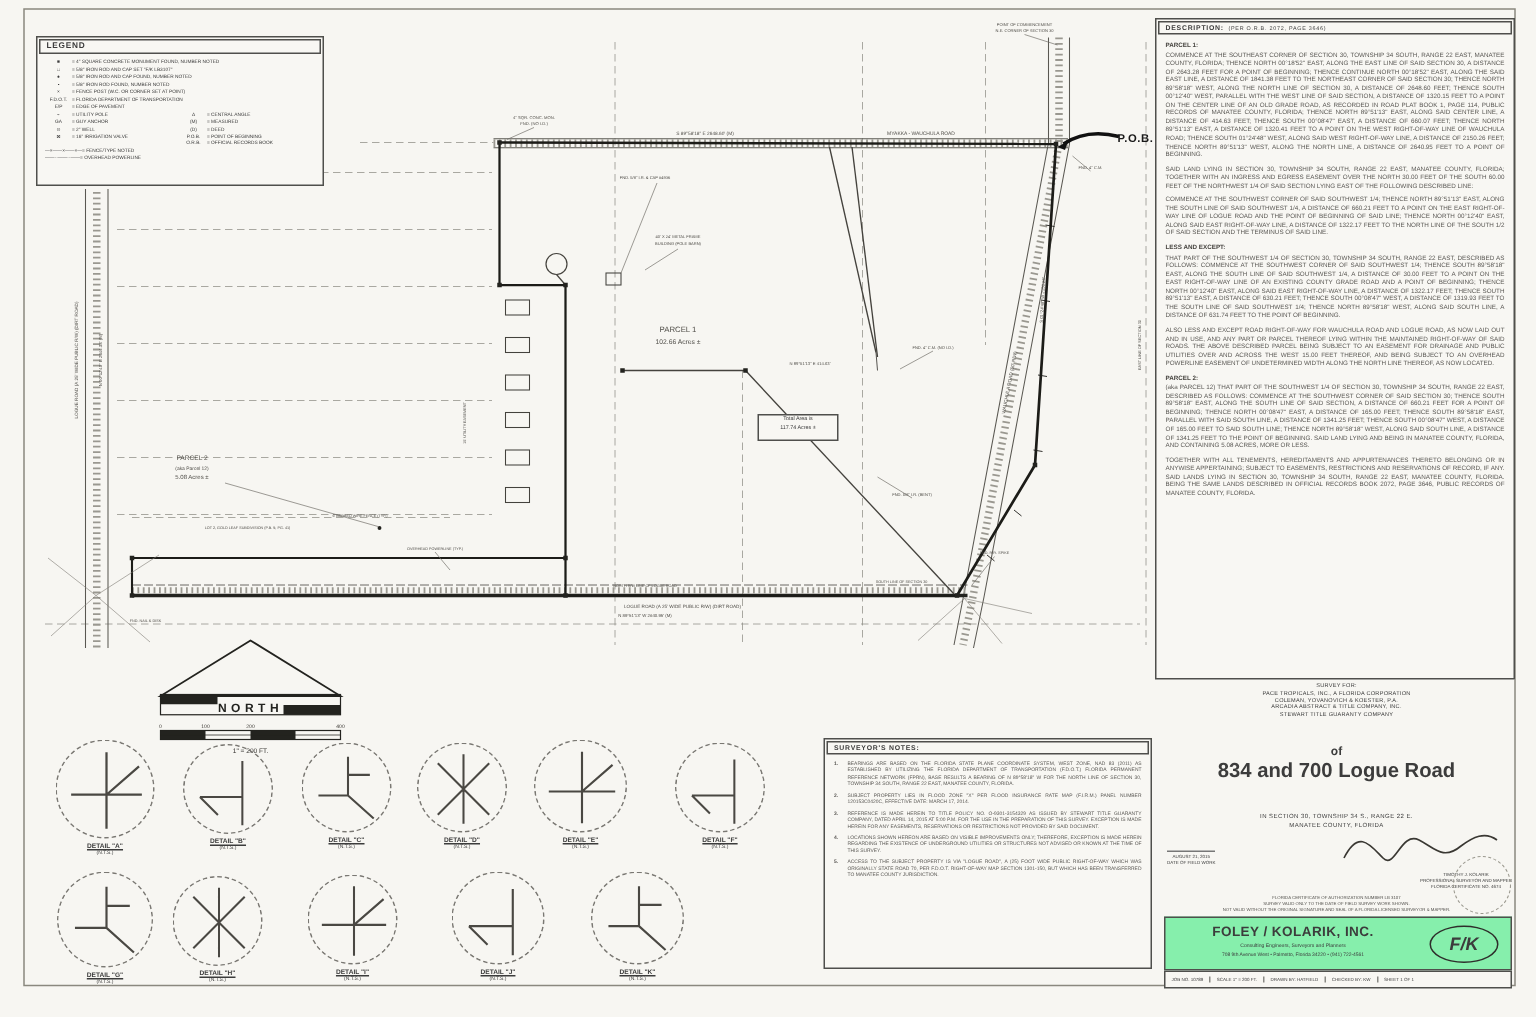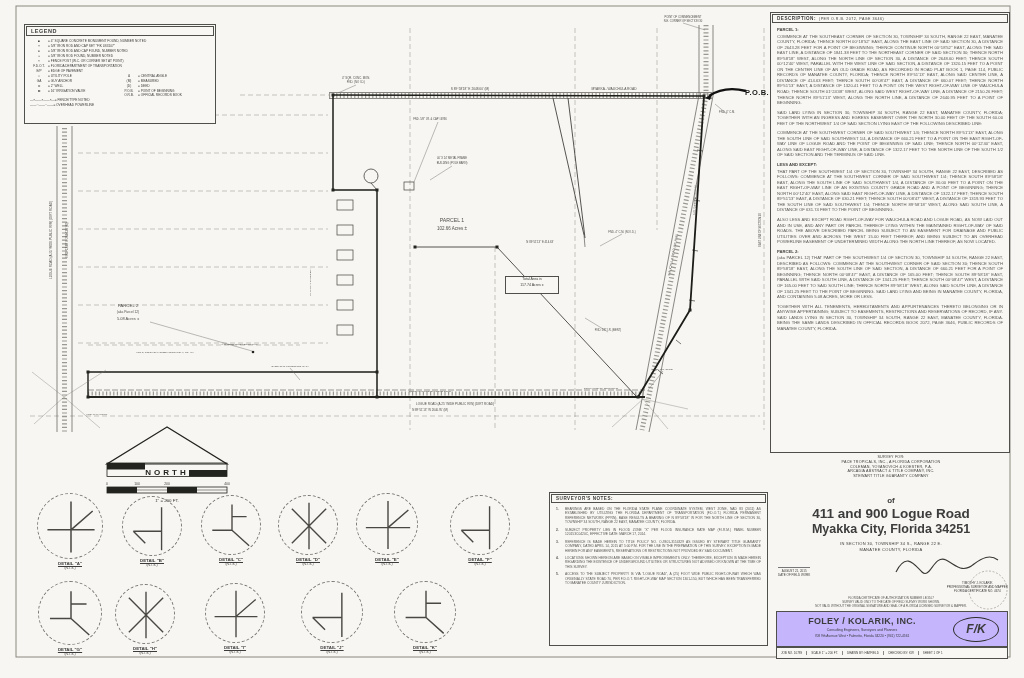--- a/index.html
+++ b/index.html
@@ -49,21 +49,21 @@
   .sf-line{font-size:3.7px;line-height:1.3;letter-spacing:.2px;}
   #tb-title1{top:24px;font-size:14px;font-weight:bold;letter-spacing:.4px;}
   #tb-title2{top:41px;font-size:8px;font-weight:bold;text-align:center;}
   #tb-title3{top:51px;font-size:13.5px;font-weight:bold;}
   #tb-title4{top:67px;font-size:12.5px;font-weight:bold;}
   #tb-loc1{top:86px;font-size:4px;letter-spacing:.3px;}
   #tb-loc2{top:92px;font-size:4px;letter-spacing:.3px;}
   #tb-fielddate{position:absolute;left:6px;top:112px;font-size:3px;text-align:center;line-height:1.4;border-top:.5px solid #777;padding-top:1px;}
   #tb-surveyor{position:absolute;right:2px;top:126px;font-size:3px;text-align:center;line-height:1.35;}
   #tb-cert{position:absolute;left:0;top:142px;width:100%;text-align:center;font-size:2.9px;line-height:1.35;color:#55534f;}
-  #company-box{position:absolute;left:4px;top:156px;width:230px;height:34px;border:1px solid #4f4f4c;background:#c4b5fd;}
+  #company-box{position:absolute;left:4px;top:156px;width:230px;height:34px;border:1px solid #4f4f4c;background:#86efac;}
   #company-name{position:absolute;left:0;top:4px;width:170px;text-align:center;font-size:9px;font-weight:bold;letter-spacing:.3px;}
   #company-sub{position:absolute;left:0;top:16px;width:170px;text-align:center;font-size:3.4px;}
   #company-addr{position:absolute;left:0;top:22px;width:170px;text-align:center;font-size:3.3px;}
   #company-logo{
     position:absolute;right:8px;top:5px;width:44px;height:23px;border:1.6px solid #2e2e2b;
     border-radius:50%;text-align:center;line-height:23px;font-size:12px;font-style:italic;font-weight:bold;
   }
   #job-strip{position:absolute;left:4px;top:192px;width:230px;height:10px;border:1px solid #4f4f4c;display:flex;align-items:center;background:#f8f7f3;}
   #job-strip span{font-size:3px;padding:0 4px;border-right:.5px solid #8a8a85;white-space:nowrap;}
   #job-strip span:last-child{border-right:none;}
@@ -366,22 +366,21 @@
   </div>
 
   <div id="title-block">
     <div class="tb-center sf-line" style="top:0">SURVEY FOR:</div>
     <div class="tb-center sf-line" style="top:4.8px">PACE TROPICALS, INC., A FLORIDA CORPORATION</div>
     <div class="tb-center sf-line" style="top:9.6px">COLEMAN, YOVANOVICH &amp; KOESTER, P.A.</div>
     <div class="tb-center sf-line" style="top:14.4px">ARCADIA ABSTRACT &amp; TITLE COMPANY, INC.</div>
     <div class="tb-center sf-line" style="top:19.2px">STEWART TITLE GUARANTY COMPANY</div>
 
     <div class="tb-center" id="tb-title2">of</div>
-    <div class="tb-center" id="tb-title3">411 and 900 Logue Road</div>
-    <div class="tb-center" id="tb-title4">Myakka City, Florida 34251</div>
+    <div class="tb-center" id="tb-title3">834 and 700 Logue Road</div>
     <div class="tb-center" id="tb-loc1">IN SECTION 30, TOWNSHIP 34 S., RANGE 22 E.</div>
     <div class="tb-center" id="tb-loc2">MANATEE COUNTY, FLORIDA</div>
 
     <div id="tb-fielddate">
       <div>AUGUST 21, 2015</div>
       <div>DATE OF FIELD WORK</div>
     </div>
 
     <div id="tb-surveyor">
       <div>TIMOTHY J. KOLARIK</div>

